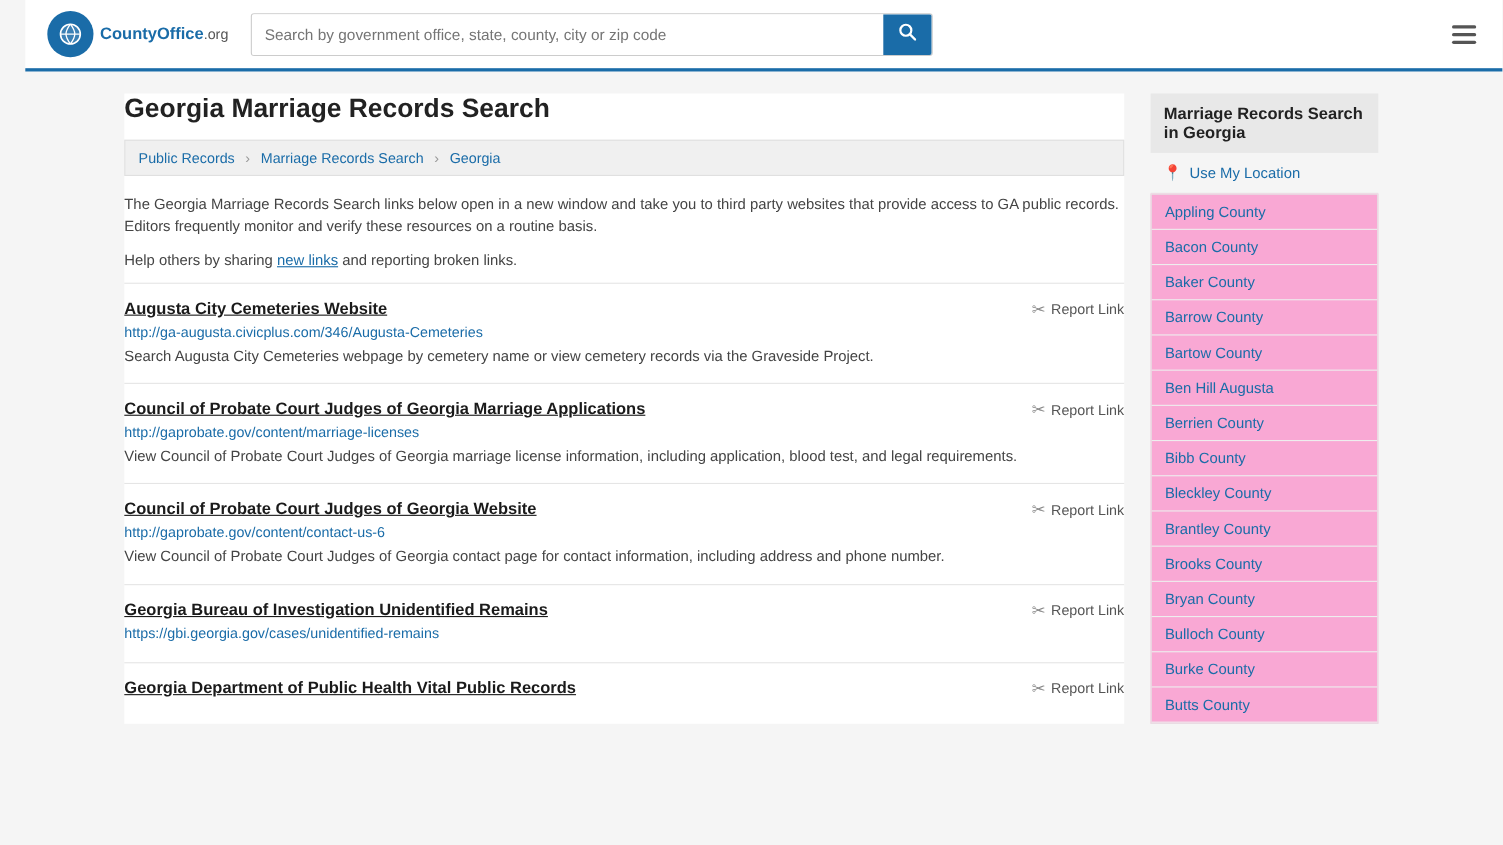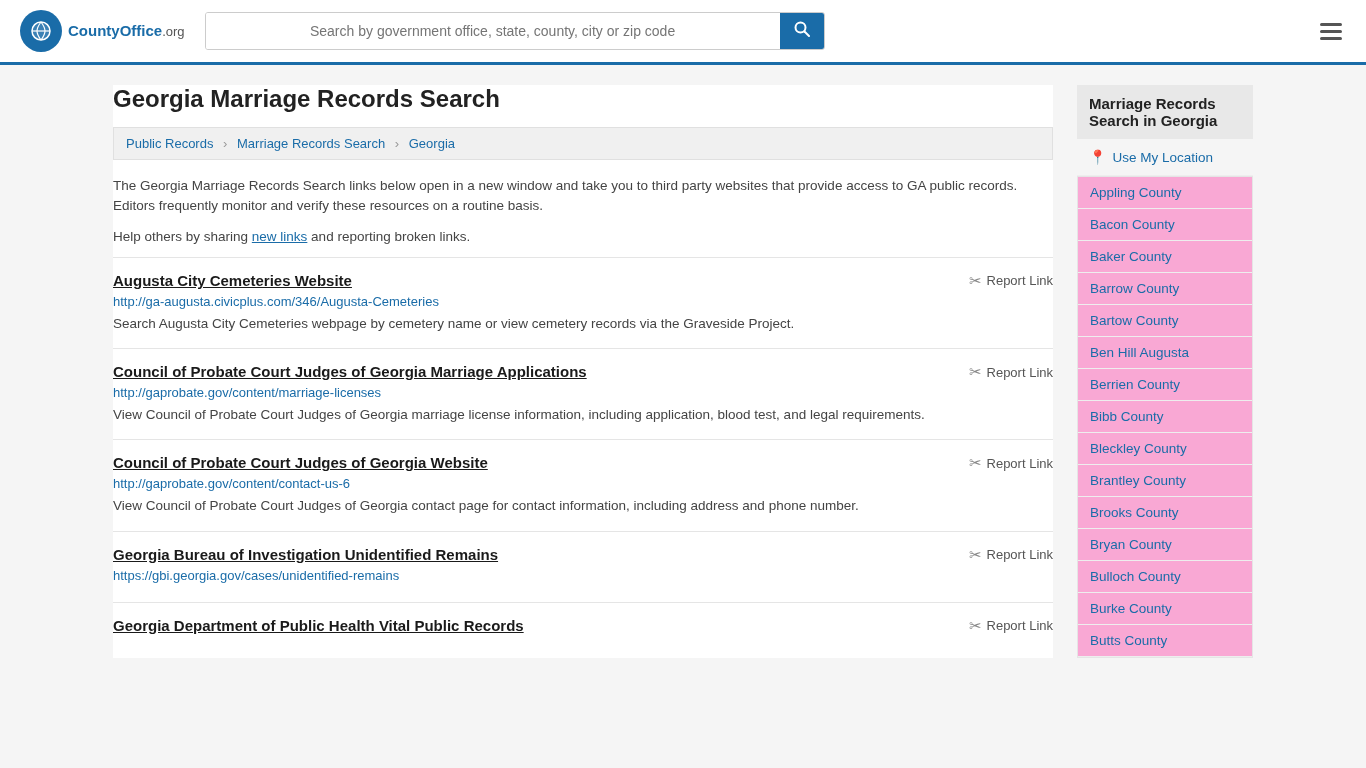--- a/index.html
+++ b/index.html
@@ -6,20 +6,21 @@
     body { font-family: Arial, sans-serif; font-size: 14px; color: #333; background: #f5f5f5; }
 
     
     #header {
       background: #fff;
       border-bottom: 3px solid #1a6ca8;
       padding: 10px 20px;
       display: flex;
       align-items: center;
       gap: 20px;
+      margin-left: 23px;
     }
     #logo-area {
       display: flex;
       align-items: center;
       gap: 6px;
       text-decoration: none;
     }
     #logo-circle {
       width: 42px;
       height: 42px;
@@ -46,21 +47,20 @@
       border-radius: 3px;
       overflow: hidden;
     }
     #search-input {
       flex: 1;
       padding: 8px 12px;
       border: none;
       outline: none;
       font-size: 14px;
       color: #a21caf;
-      text-align: center;
     }
     #search-btn {
       background: #1a6ca8;
       border: none;
       padding: 8px 14px;
       cursor: pointer;
       color: white;
       font-size: 16px;
     }
     #menu-btn {
@@ -90,21 +90,21 @@
       padding: 20px 20px;
       display: flex;
       gap: 24px;
     }
     #content-area {
       flex: 1;
       background: #fff;
       padding: 0;
     }
     #sidebar {
-      width: 176px;
+      width: 207px;
       flex-shrink: 0;
     }
 
     
     #page-title {
       font-size: 24px;
       font-weight: bold;
       color: #222;
       margin-bottom: 14px;
     }

